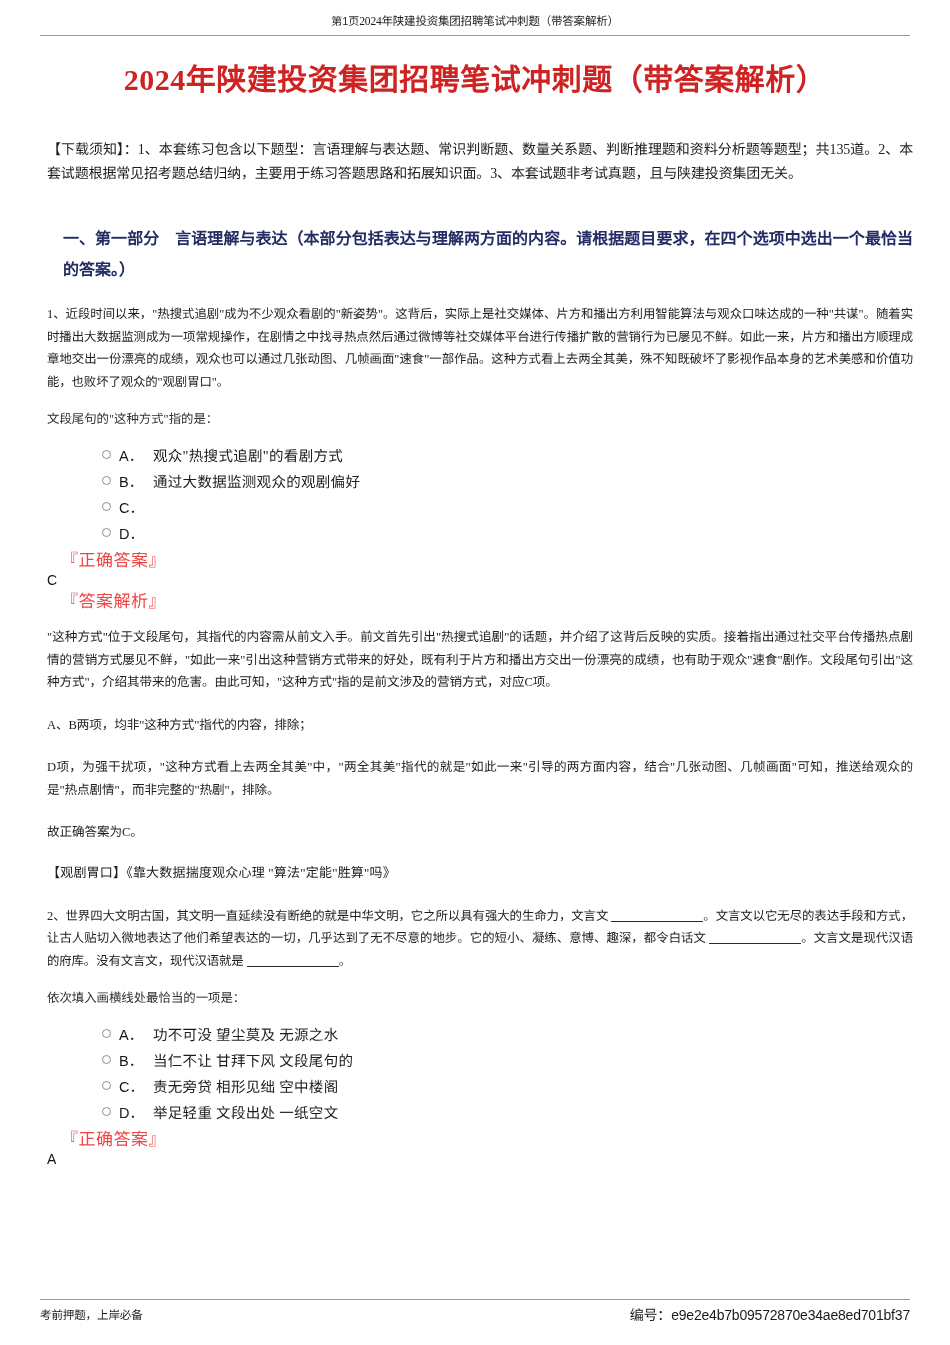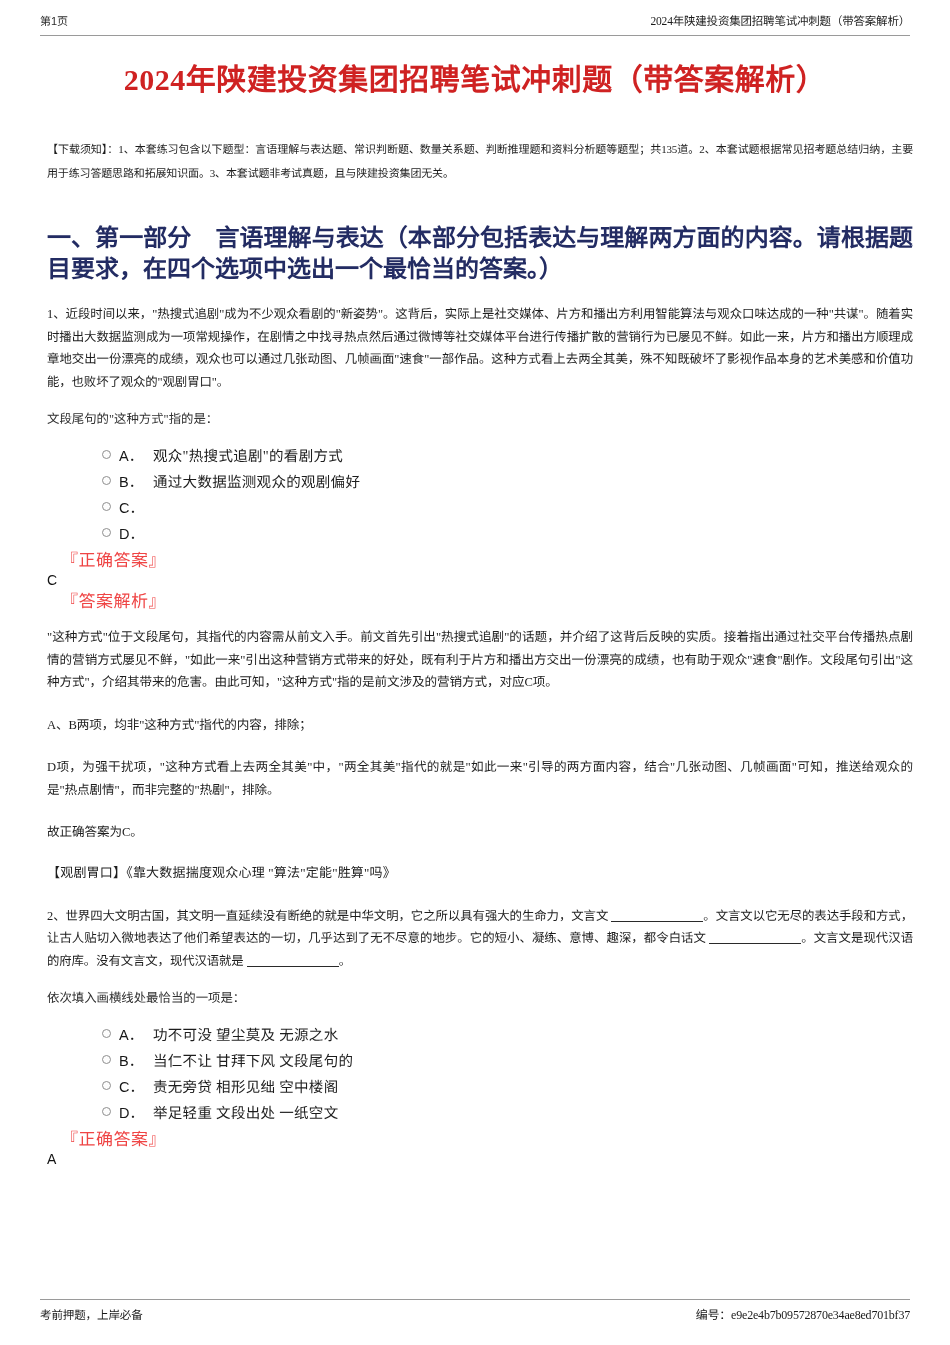--- a/index.html
+++ b/index.html
@@ -27,21 +27,21 @@
   
   .page-header {
     position: absolute;
     top: 14px;
     left: 40px;
     width: 870px;
     height: 22px;
     border-bottom: 1px solid #9a9a9a;
     display: flex;
     align-items: flex-start;
-    justify-content: space-between;
+    justify-content: center;
     box-sizing: border-box;
   }
   .header-left {
     font-size: 11px;
     color: #2b2b2b;
     letter-spacing: 0px;
     line-height: 14px;
     font-family: "Liberation Sans", sans-serif;
   }
   .header-right {
@@ -70,33 +70,33 @@
 
   
   .content {
     position: absolute;
     top: 138px;
     left: 47px;
     width: 866px;
   }
 
   .notice {
-    font-size: 11px;
+    font-size: 14px;
     line-height: 23.5px;
     color: #1d1d1d;
     text-align: justify;
     letter-spacing: -0.15px;
     margin: 0 0 38px 0;
   }
 
   .section-heading {
-    font-size: 24px;
+    font-size: 16px;
     line-height: 31px;
     color: #232c63;
-    margin: 0 0 18px 0;
+    margin: 0 0 18px 16px;
     letter-spacing: 0px;
     text-align: justify;
   }
 
   .q-stem {
     font-size: 12.4px;
     line-height: 22.5px;
     color: #1d1d1d;
     text-align: justify;
     letter-spacing: -0.1px;
@@ -201,26 +201,26 @@
     justify-content: space-between;
     box-sizing: border-box;
   }
   .footer-left {
     font-size: 11.5px;
     color: #1a1a1a;
     line-height: 16px;
     letter-spacing: -0.1px;
   }
   .footer-right {
-    font-size: 12px;
+    font-size: 14px;
     color: #1a1a1a;
     line-height: 16px;
     letter-spacing: -0.2px;
     white-space: nowrap;
-    font-family: Liberation Serif, serif;
+    font-family: Liberation Sans, sans-serif;
   }
 </style>
 </head>
 <body>
 
 <div class="page">
 
   <div class="page-header">
     <span class="header-left">第1页</span>
     <span class="header-right">2024年陕建投资集团招聘笔试冲刺题（带答案解析）</span>

